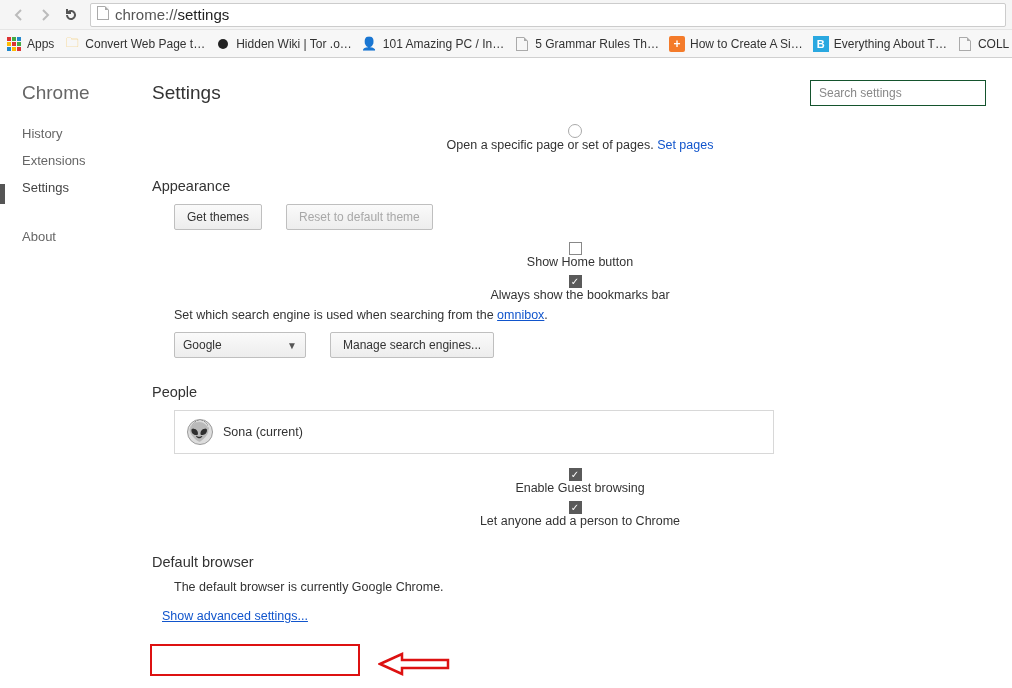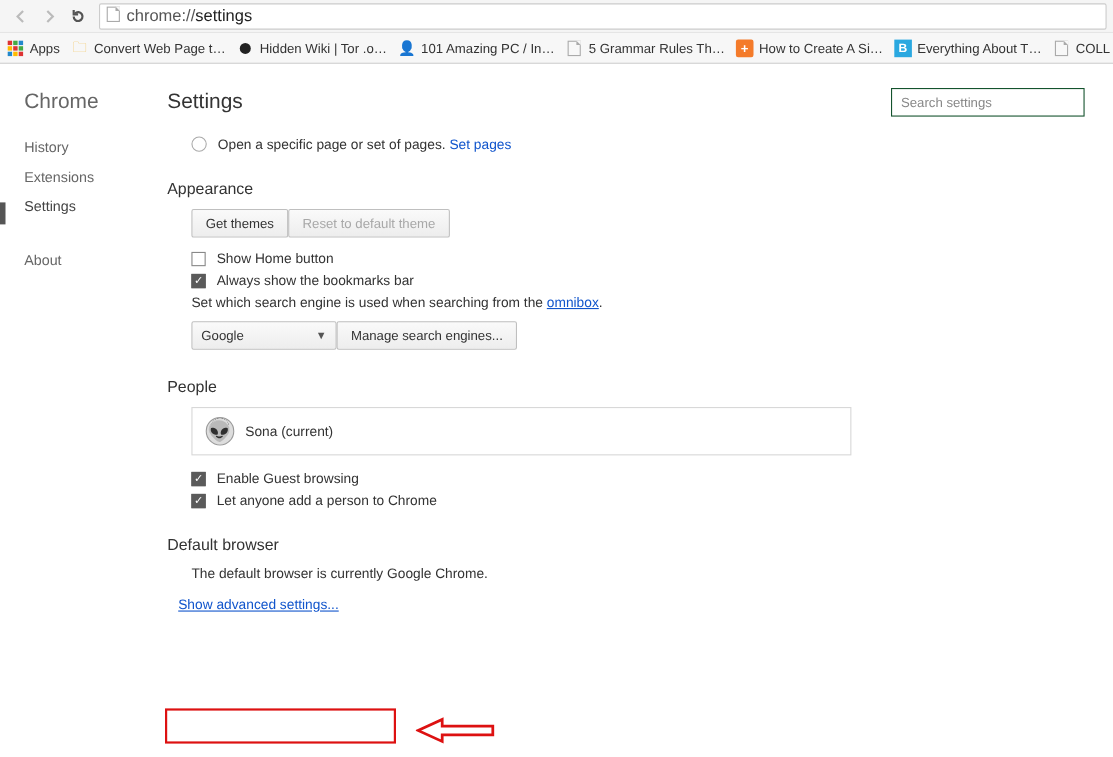--- a/index.html
+++ b/index.html
@@ -39,31 +39,31 @@
   .side-gap { height: 22px; }
 
   .content { flex: 1; padding: 22px 26px 0 12px; position: relative; overflow: hidden; }
   .hdr-row { display: flex; align-items: center; justify-content: space-between; }
   h1 { font-size: 19px; font-weight: 400; margin: 0; color: #333; }
   .search-box { width: 176px; height: 26px; border: 1px solid #14532d; padding: 0 8px; font-size: 12px; color: #888; display: flex; align-items: center; }
 
   .section-title { font-size: 14.5px; color: #333; margin: 26px 0 10px 0; }
 
   .row { display: flex; align-items: center; margin: 6px 0; }
-  .indent { padding-left: 22px; }
+  .indent { padding-left: 22px; flex-direction: column; }
 
   .radio { width: 14px; height: 14px; border: 1.5px solid #aaa; border-radius: 50%; margin-right: 10px; flex-shrink:0; }
   .chk { width: 13px; height: 13px; border: 1px solid #888; margin-right: 10px; display: inline-flex; align-items:center; justify-content:center; flex-shrink:0; background:#fff; }
   .chk.checked { background: #5a5a5a; border-color:#5a5a5a; color:#fff; font-size:10px; }
   .lbl { font-size: 12.5px; color: #333; }
   .link { color: #1155cc; text-decoration: none; cursor: pointer; }
   .link.u { text-decoration: underline; }
   .helper { font-size: 12.5px; color: #333; margin: 6px 0 10px 22px; }
 
-  .btn-row { display: flex; gap: 0; margin-left: 22px; margin-top:4px; }
+  .btn-row { display: flex; gap: 24px; margin-left: 22px; margin-top:4px; }
   .btn { height: 26px; padding: 0 12px; background: linear-gradient(#fafafa,#ededed); border: 1px solid #bfbfbf; border-radius: 2px; font-size: 12px; color: #333; display:inline-flex; align-items:center; cursor:pointer; }
   .btn.disabled { color: #a8a8a8; }
   .select { height: 26px; width: 132px; background: linear-gradient(#fafafa,#ededed); border: 1px solid #bfbfbf; border-radius:2px; display:flex; align-items:center; justify-content:space-between; padding:0 8px; font-size:12px; cursor:pointer; }
   .select .caret { font-size:10px; color:#555; }
 
   .people-box { border:1px solid #d8d8d8; height:44px; margin-left:22px; width: 600px; display:flex; align-items:center; padding:0 12px; gap:10px; }
   .avatar { width:26px;height:26px;border-radius:50%; background:radial-gradient(circle at 50% 35%, #ddd 40%, #888 42%, #ddd 44%); border:1px solid #999; display:flex;align-items:center;justify-content:center; }
   .alien { font-size:18px; line-height:1; filter:grayscale(1); }
   .people-name { font-size:12.5px; }
   .people-name b { font-weight:400; }

